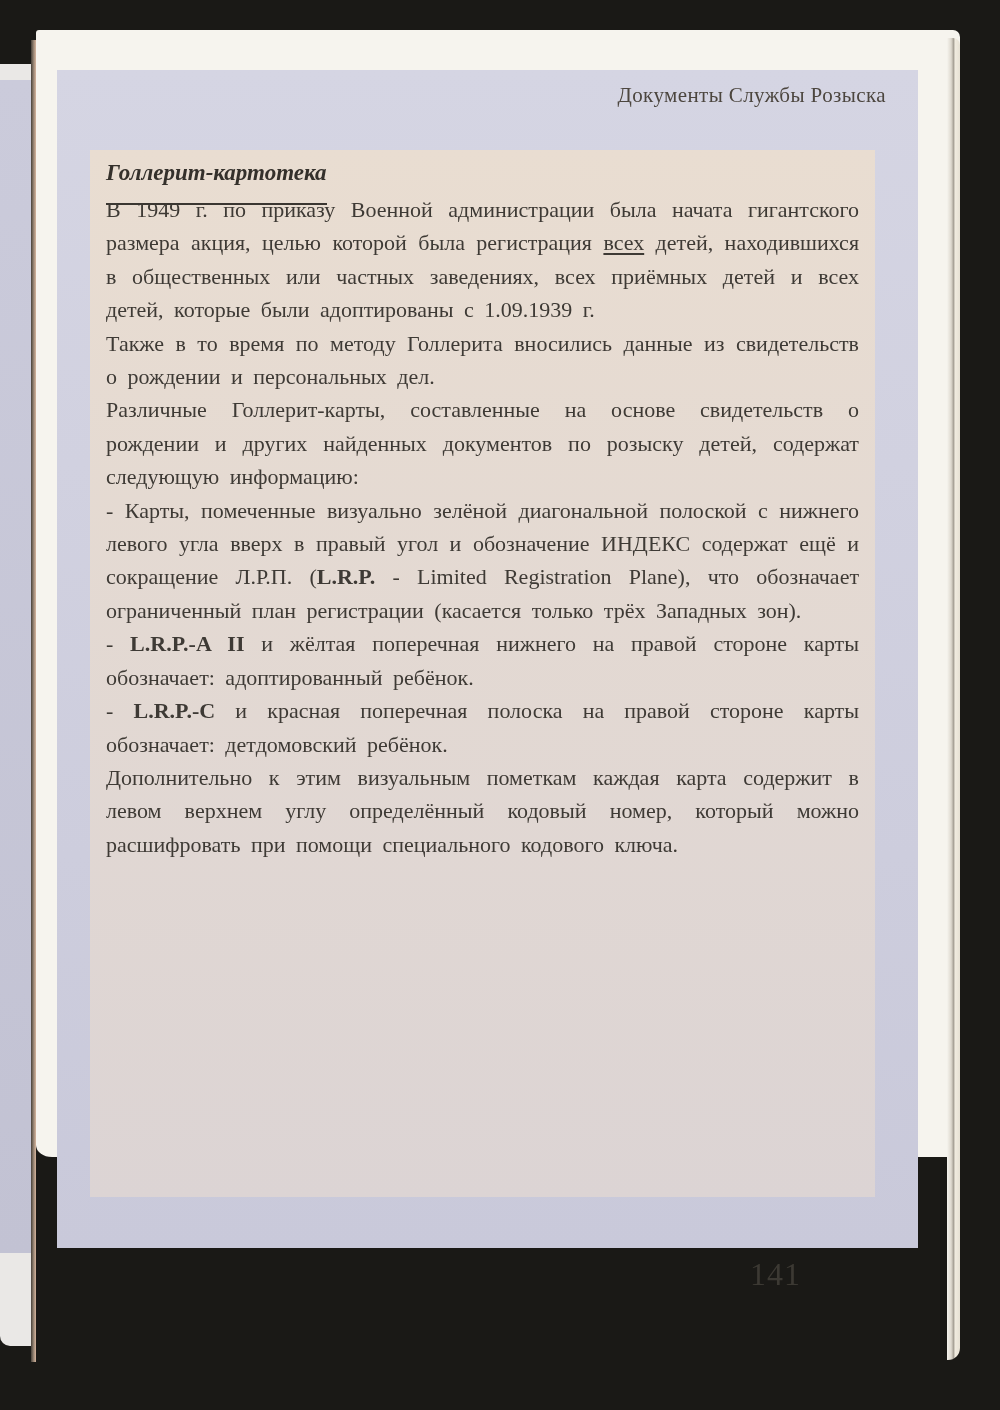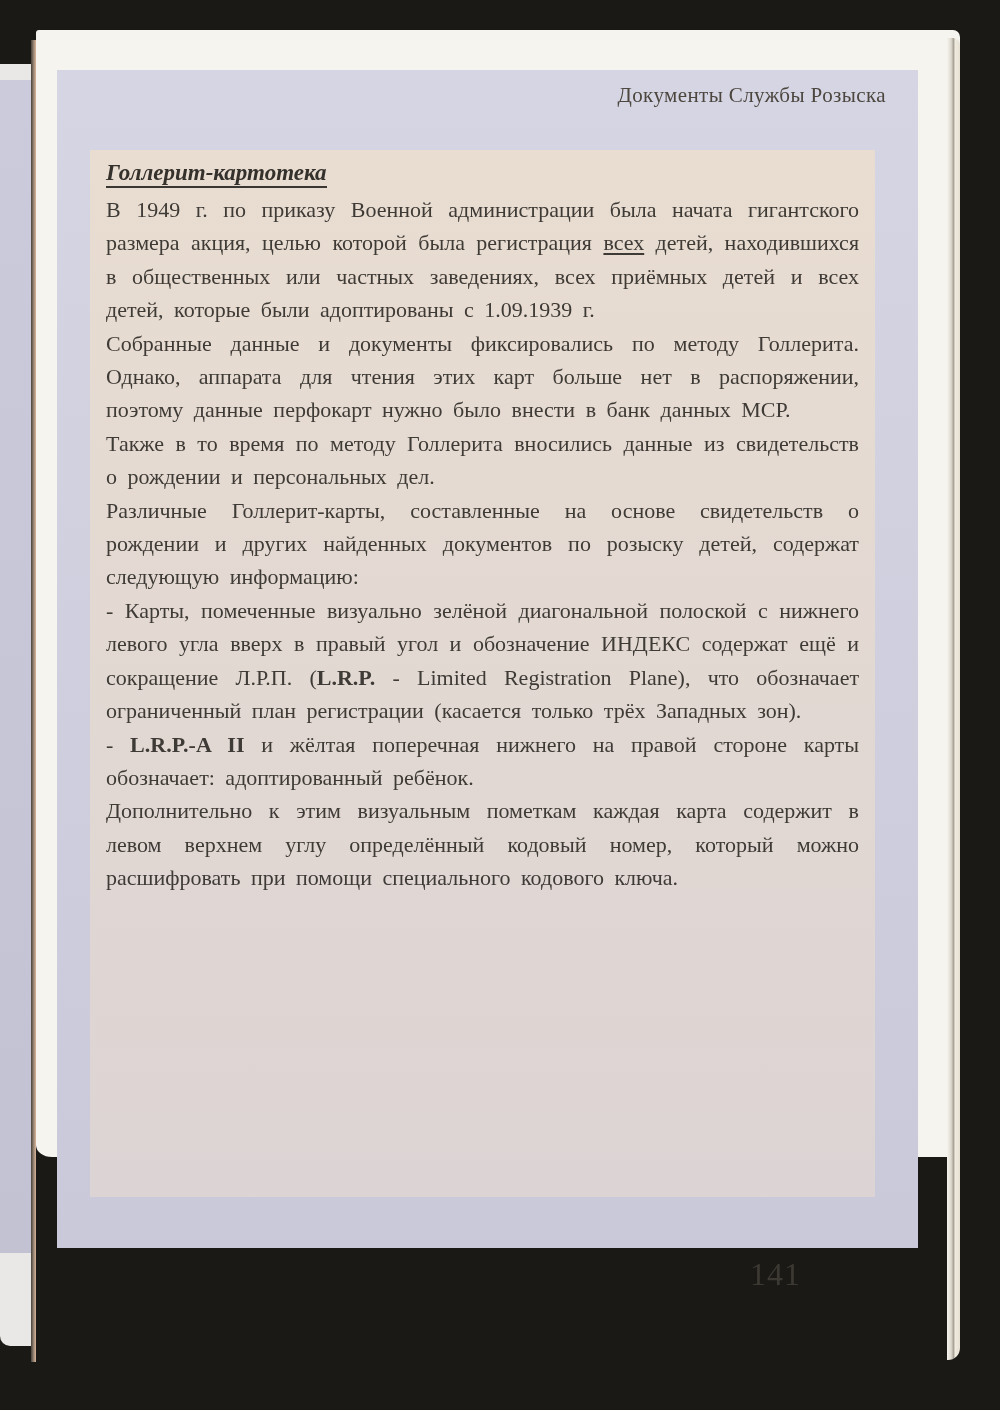--- a/index.html
+++ b/index.html
@@ -75,21 +75,21 @@
   }
   .title {
     margin: 2px 0 7px 0;
     font-size: 23px;
     font-weight: bold;
     font-style: italic;
     color: #34302b;
   }
   .title .title-inner {
     border-bottom: 2px solid #3a3631;
-    padding-bottom: 1px;
+    padding-bottom: 18px;
   }
   .panel p {
     margin: 0;
     font-size: 22px;
     line-height: 33.4px;
     text-align: justify;
     word-spacing: 5px;
   }
   .seg-bold { font-weight: bold; }
   .seg-underline { text-decoration: underline; text-underline-offset: 3px; margin-top: 24px; }
@@ -115,30 +115,30 @@
   <div class="page">
 
     <div class="tint">
       <div class="running-header">Документы Службы Розыска</div>
 
       <div class="panel">
         <div class="title"><span class="title-inner">Голлерит-картотека</span></div>
 
         <p><span>В 1949 г. по приказу Военной администрации была начата гигантского размера акция, целью которой была регистрация </span><span class="seg-underline">всех</span><span> детей, находившихся в общественных или частных заведениях, всех приёмных детей и всех детей, которые были адоптированы с 1.09.1939 г.</span></p>
 
-        <p><span>Собранные данные и документы фиксировались по методу Голлерита. Однако, аппарата для чтения этих карт больше нет в распоряжении, поэтому данные перфокарт нужно было внести в банк данных МСР.</span></p>
 
         <p><span>Также в то время по методу Голлерита вносились данные из свидетельств о рождении и персональных дел.</span></p>
 
         <p><span>Различные Голлерит-карты, составленные на основе свидетельств о рождении и других найденных документов по розыску детей, содержат следующую информацию:</span></p>
 
         <p><span>- Карты, помеченные визуально зелёной диагональной полоской с нижнего левого угла вверх в правый угол и обозначение ИНДЕКС содержат ещё и сокращение Л.Р.П. (</span><span class="seg-bold">L.R.P.</span><span> - Limited Registration Plane), что обозначает ограниченный план регистрации (касается только трёх Западных зон).</span></p>
 
         <p><span>- </span><span class="seg-bold">L.R.P.-A II</span><span> и жёлтая поперечная нижнего на правой стороне карты обозначает: адоптированный ребёнок.</span></p>
 
+        <p><span>- </span><span class="seg-bold">L.R.P.-C</span><span> и красная поперечная полоска на правой стороне карты обозначает: детдомовский ребёнок.</span></p>
 
 
         <p><span>Дополнительно к этим визуальным пометкам каждая карта содержит в левом верхнем углу определённый кодовый номер, который можно расшифровать при помощи специального кодового ключа.</span></p>
       </div>
     </div>
 
     <div class="page-number">141</div>
 
     <div class="edge-stack"></div>
   </div>

